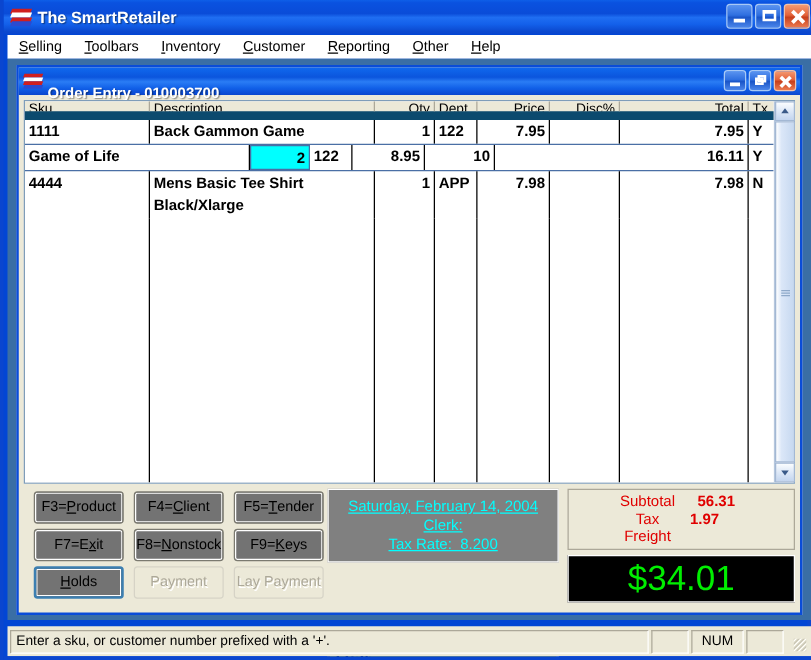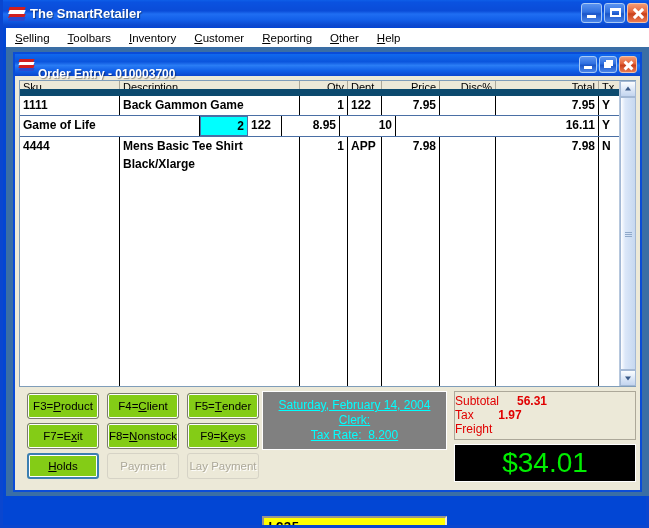--- a/index.html
+++ b/index.html
@@ -158,21 +158,21 @@
   }
   .sb-grip{position:absolute;left:4px;top:50%;transform:translateY(-50%);width:7px;height:6px;}
   .sb-grip i{display:block;height:1px;background:#8fa9c9;margin:1px 0;}
 
   
   .btn-panel{
     position:absolute;left:4px;top:337px;width:236px;height:97px;
   }
   .xbtn{
     position:absolute;box-sizing:border-box;height:26px;
-    background:#84cc16;
+    background:#737373;
     border:1px solid #7b7a70;border-radius:3px;
     font-size:11.5px;color:#000;
     display:flex;align-items:center;justify-content:center;
     cursor:pointer;
     box-shadow:inset 0 0 0 1px #fff;
   }
   .xbtn.focus{border:2px solid #3c7fb1;box-shadow:inset 0 0 0 1px #fff;}
   .xbtn.dis{color:#aca899;text-shadow:1px 1px 0 #fff;border-color:#d6d3c6;background:#ece9d8;box-shadow:none;}
   .xbtn u{text-decoration:underline;}
 
@@ -189,21 +189,21 @@
     background:#ffff00;border:2px inset #ece9d8;box-sizing:border-box;
     color:#000;font-family:"Liberation Mono", monospace;font-weight:bold;font-size:13px;
     display:flex;align-items:center;padding-left:4px;
   }
 
   .totals-panel{
     position:absolute;left:439px;top:337px;width:182px;height:49px;
     background:#ece9d8;border:1px solid #aca899;box-sizing:border-box;
     padding:2px 6px 0 0;
   }
-  .tot-row{display:flex;justify-content:flex-start;align-items:baseline;font-size:12px;color:#e00000;line-height:14px;}
+  .tot-row{display:flex;justify-content:center;align-items:baseline;font-size:12px;color:#e00000;line-height:14px;}
   .tot-label{margin-right:0;}
   .tot-val{width:48px;text-align:right;font-weight:bold;}
 
   .grand-total{
     position:absolute;left:439px;top:390px;width:182px;height:38px;
     background:#000;border:1px solid #fff;box-sizing:border-box;
     display:flex;align-items:center;justify-content:center;
     color:#00ee00;font-size:28px;font-weight:normal;letter-spacing:0px;
   }
 
@@ -438,15 +438,22 @@
           <span class="tot-label">Freight</span>
           <span class="tot-val"></span>
         </div>
       </div>
 
       <div class="grand-total">$34.01</div>
 
     </div>
   </div>
 
+  <div class="statusbar">
+    <div class="sb-pane sb-main">Enter a sku, or customer number prefixed with a '+'.</div>
+    <div class="sb-pane sb-small"></div>
+    <div class="sb-pane sb-num">NUM</div>
+    <div class="sb-pane sb-small"></div>
+    <div class="sb-grip2"></div>
+  </div>
 
   <div class="bottom-edge"></div>
 </div>
 
 </body></html>

